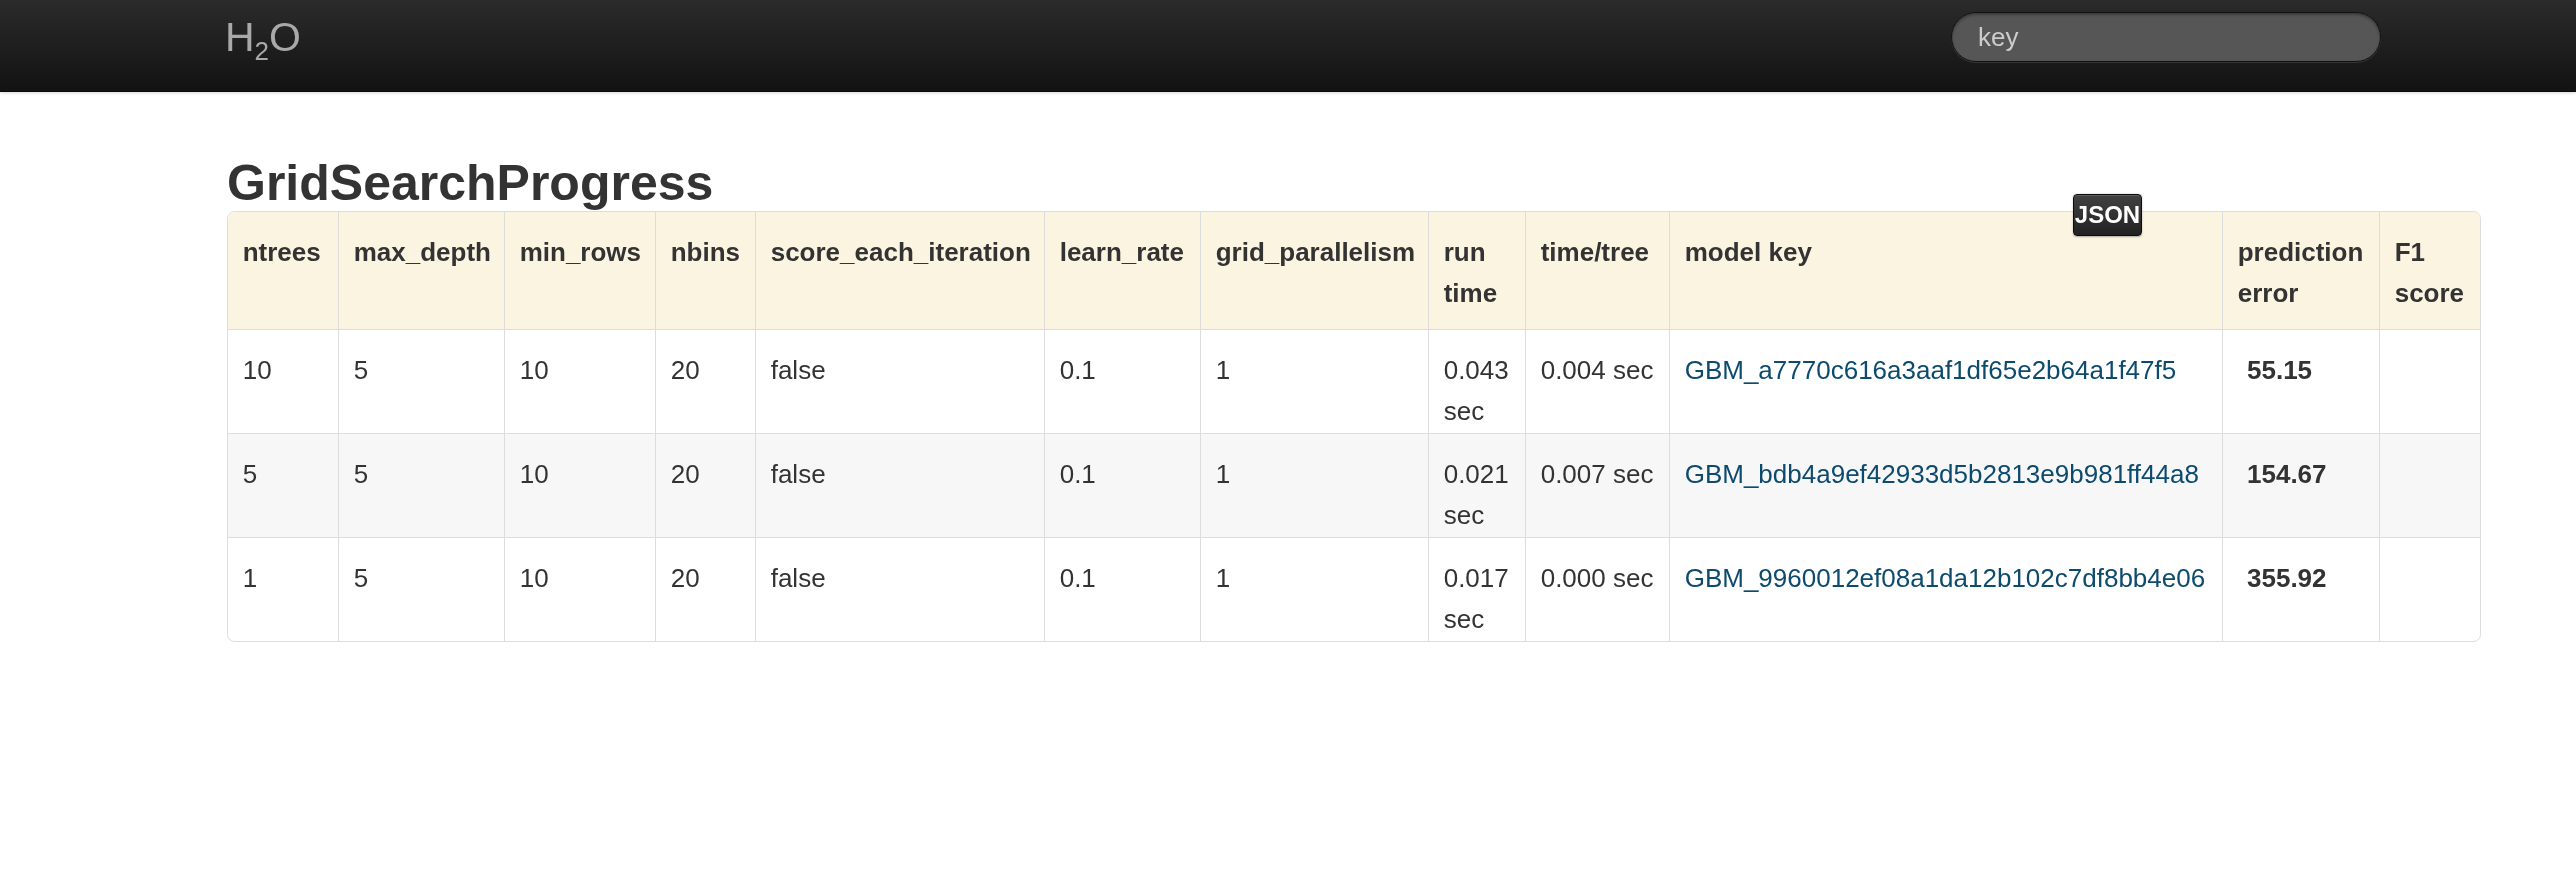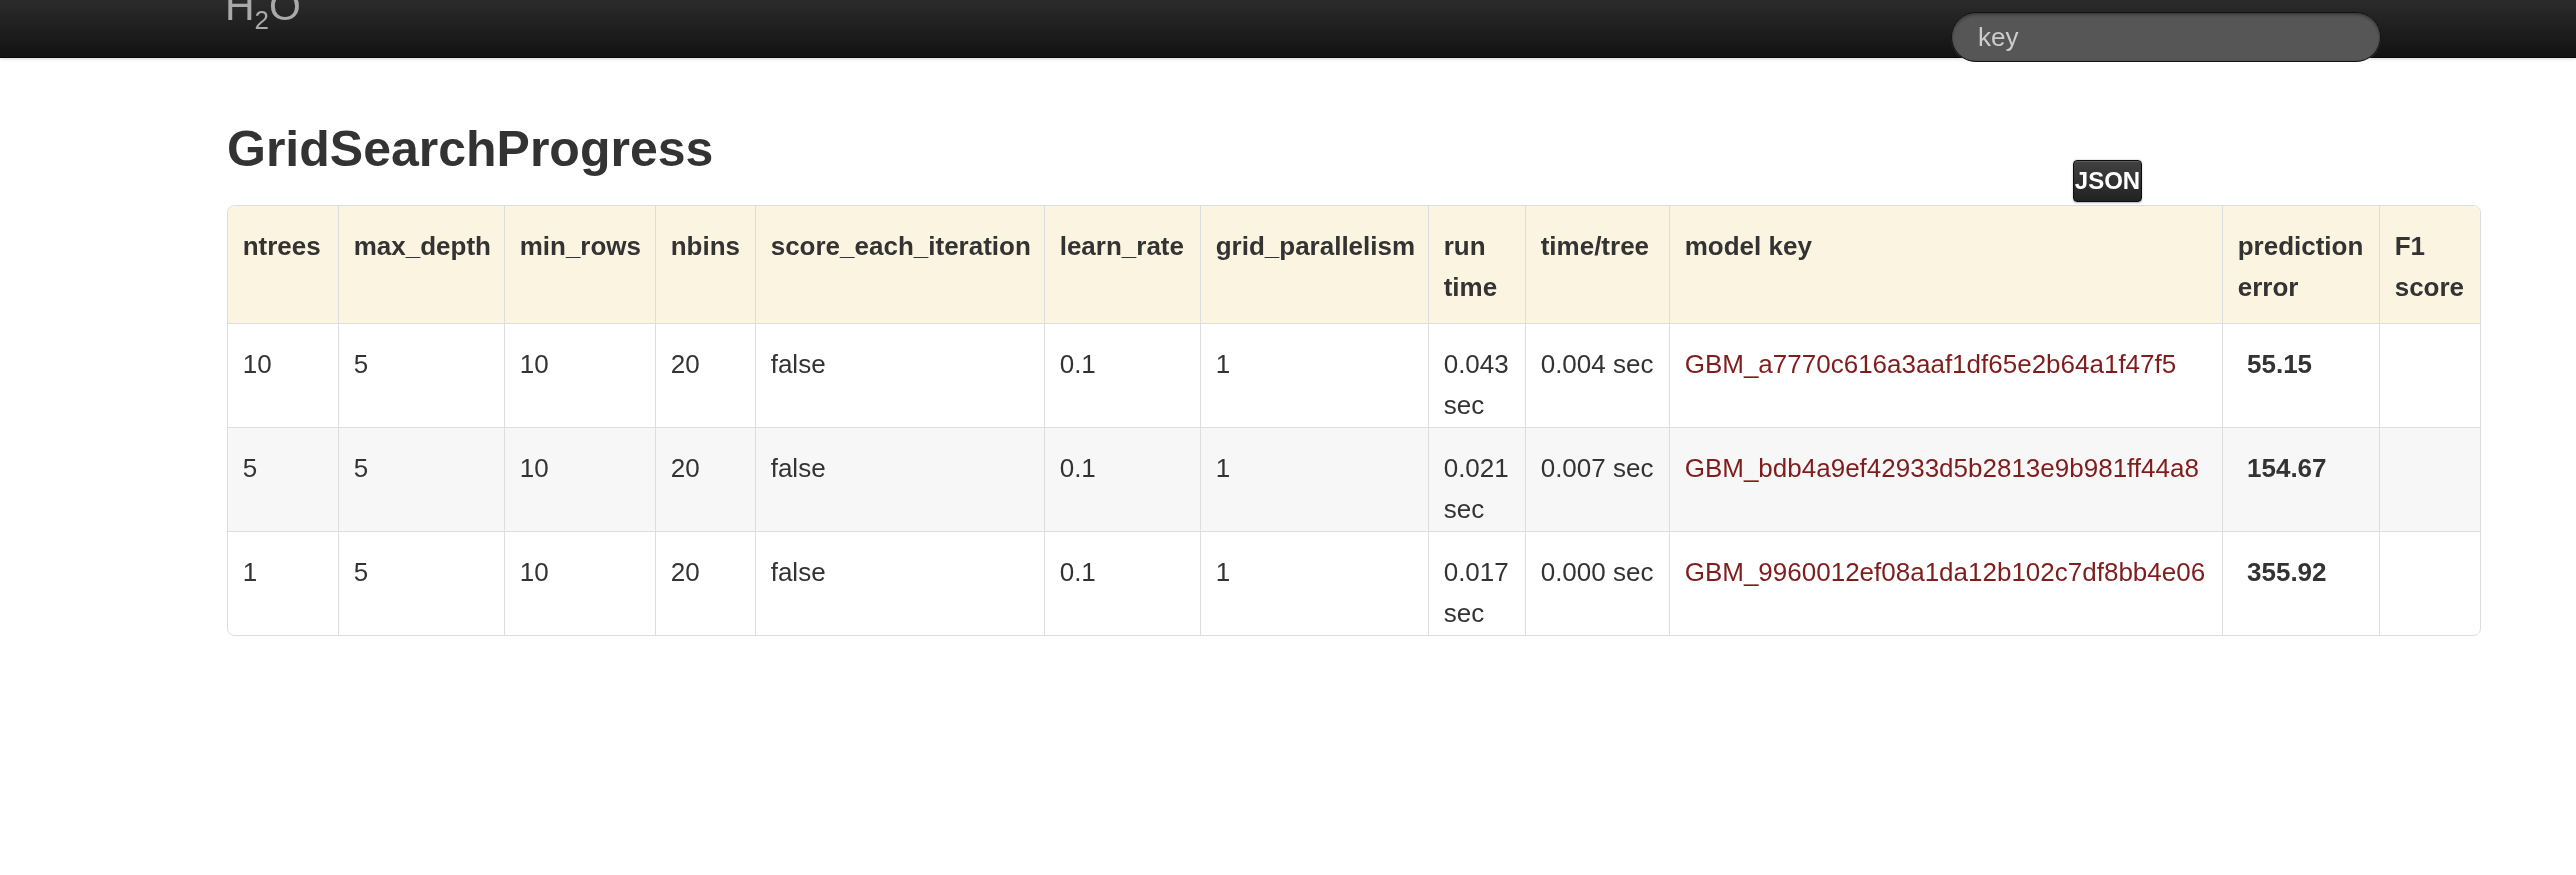--- a/index.html
+++ b/index.html
@@ -6,25 +6,25 @@
   html, body {
     width: 2576px; height: 875px;
     background: #ffffff;
     font-family: "Liberation Sans", sans-serif;
     overflow: hidden;
   }
 
   
   .navbar {
     position: relative;
-    width: 100%; height: 58px;
+    width: 100%; height: 92px;
     background: linear-gradient(#2b2b2b, #121212);
     border-bottom: 0.9px solid #0a0a0a;
     box-shadow: 0 1.8px 2.8px rgba(0,0,0,0.15);
-    display: flex; align-items: flex-end;
+    display: flex; align-items: flex-start;
   }
   .brand {
     margin-left: 225px;
     color: #a9a9a9;
     font-size: 41px;
     line-height: 74px;
     text-decoration: none;
     cursor: pointer;
   }
   .brand sub { font-size: 26px; }
@@ -62,21 +62,20 @@
     font-family: "Liberation Sans", sans-serif;
     padding: 0 26px;
     outline: none;
   }
   .search-input::placeholder { color: #cccccc; opacity: 1; }
 
   
   .content { position: relative; padding: 0 0 0 227px; }
   .page-title {
     margin-top: 64px;
-    margin-bottom: 28px;
     font-size: 50px;
     line-height: 55px;
     font-weight: bold;
     color: #333333;
   }
   .json-button {
     position: absolute;
     top: 38px; left: 2073px; 
     width: 69px; height: 42px;
     border: 0.9px solid #0c0c0c;
@@ -111,21 +110,21 @@
   }
   .grid th { background: #fbf4e1; font-weight: bold; height: 117px; border-top: none; }
   .grid td { border-top: 0.9px solid #dddddd; height: 104px; }
   .grid th:first-child, .grid td:first-child { border-left: none; }
   .grid tr.stripe td { background: #f7f7f7; }
   .grid thead th:first-child { border-top-left-radius: 7.4px; }
   .grid thead th:last-child  { border-top-right-radius: 7.4px; }
   .grid tbody tr:last-child td:first-child { border-bottom-left-radius: 7.4px; }
   .grid tbody tr:last-child td:last-child  { border-bottom-right-radius: 7.4px; }
   .grid td.err { font-weight: bold; padding-left: 24px; }
-  .grid a.model-link { color: #7f1d1d; text-decoration: none; cursor: pointer; word-wrap: break-word; }
+  .grid a.model-link { color: #0c4a6e; text-decoration: none; cursor: pointer; word-wrap: break-word; }
 </style>
 </head>
 <body>
 
 <div class="navbar">
   <a class="brand"><span>H</span><sub>2</sub><span>O</span></a>
   <input class="search-input" type="text" placeholder="key" style="">
 </div>
 
 <div class="content">

